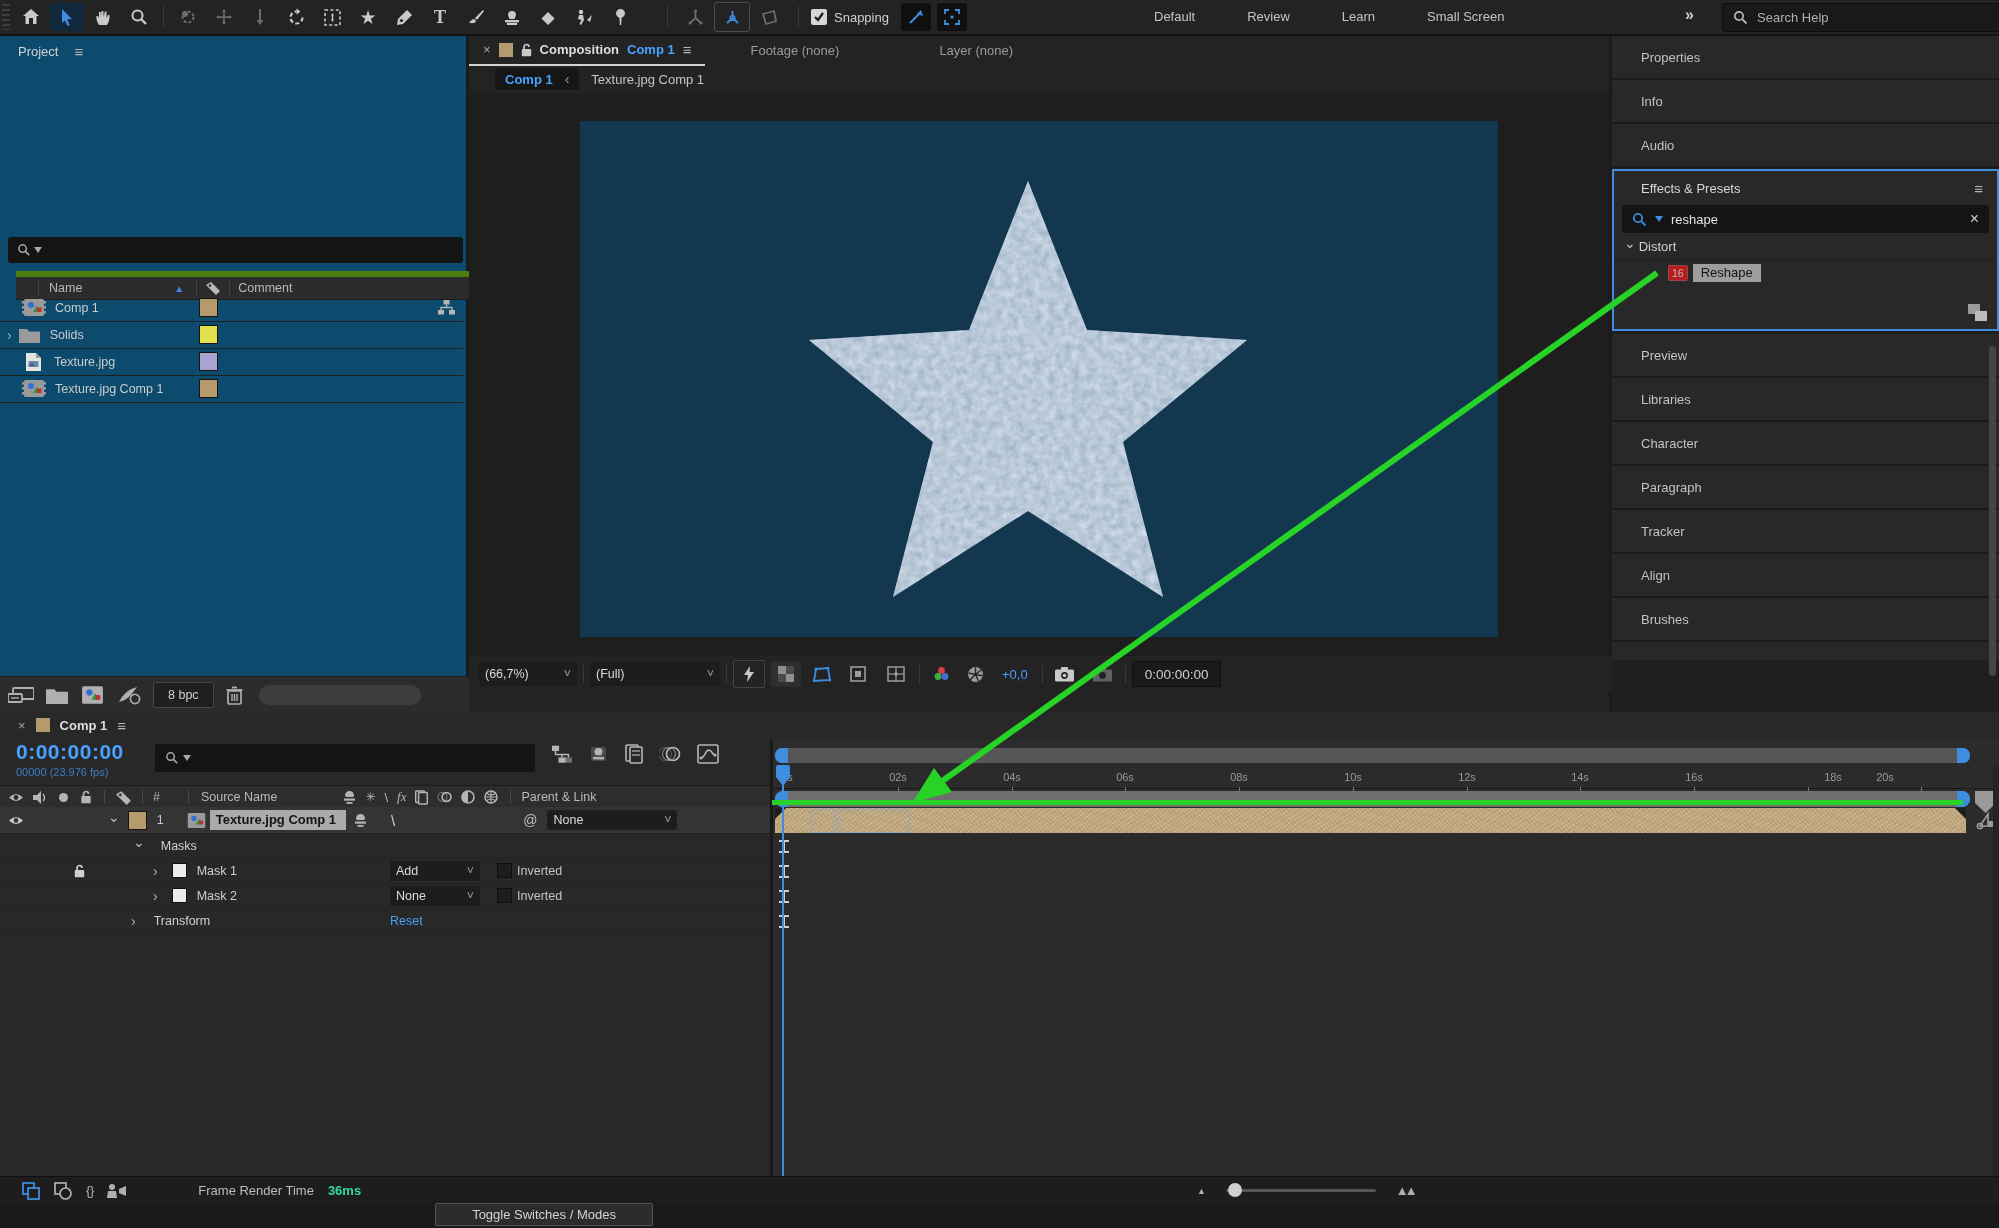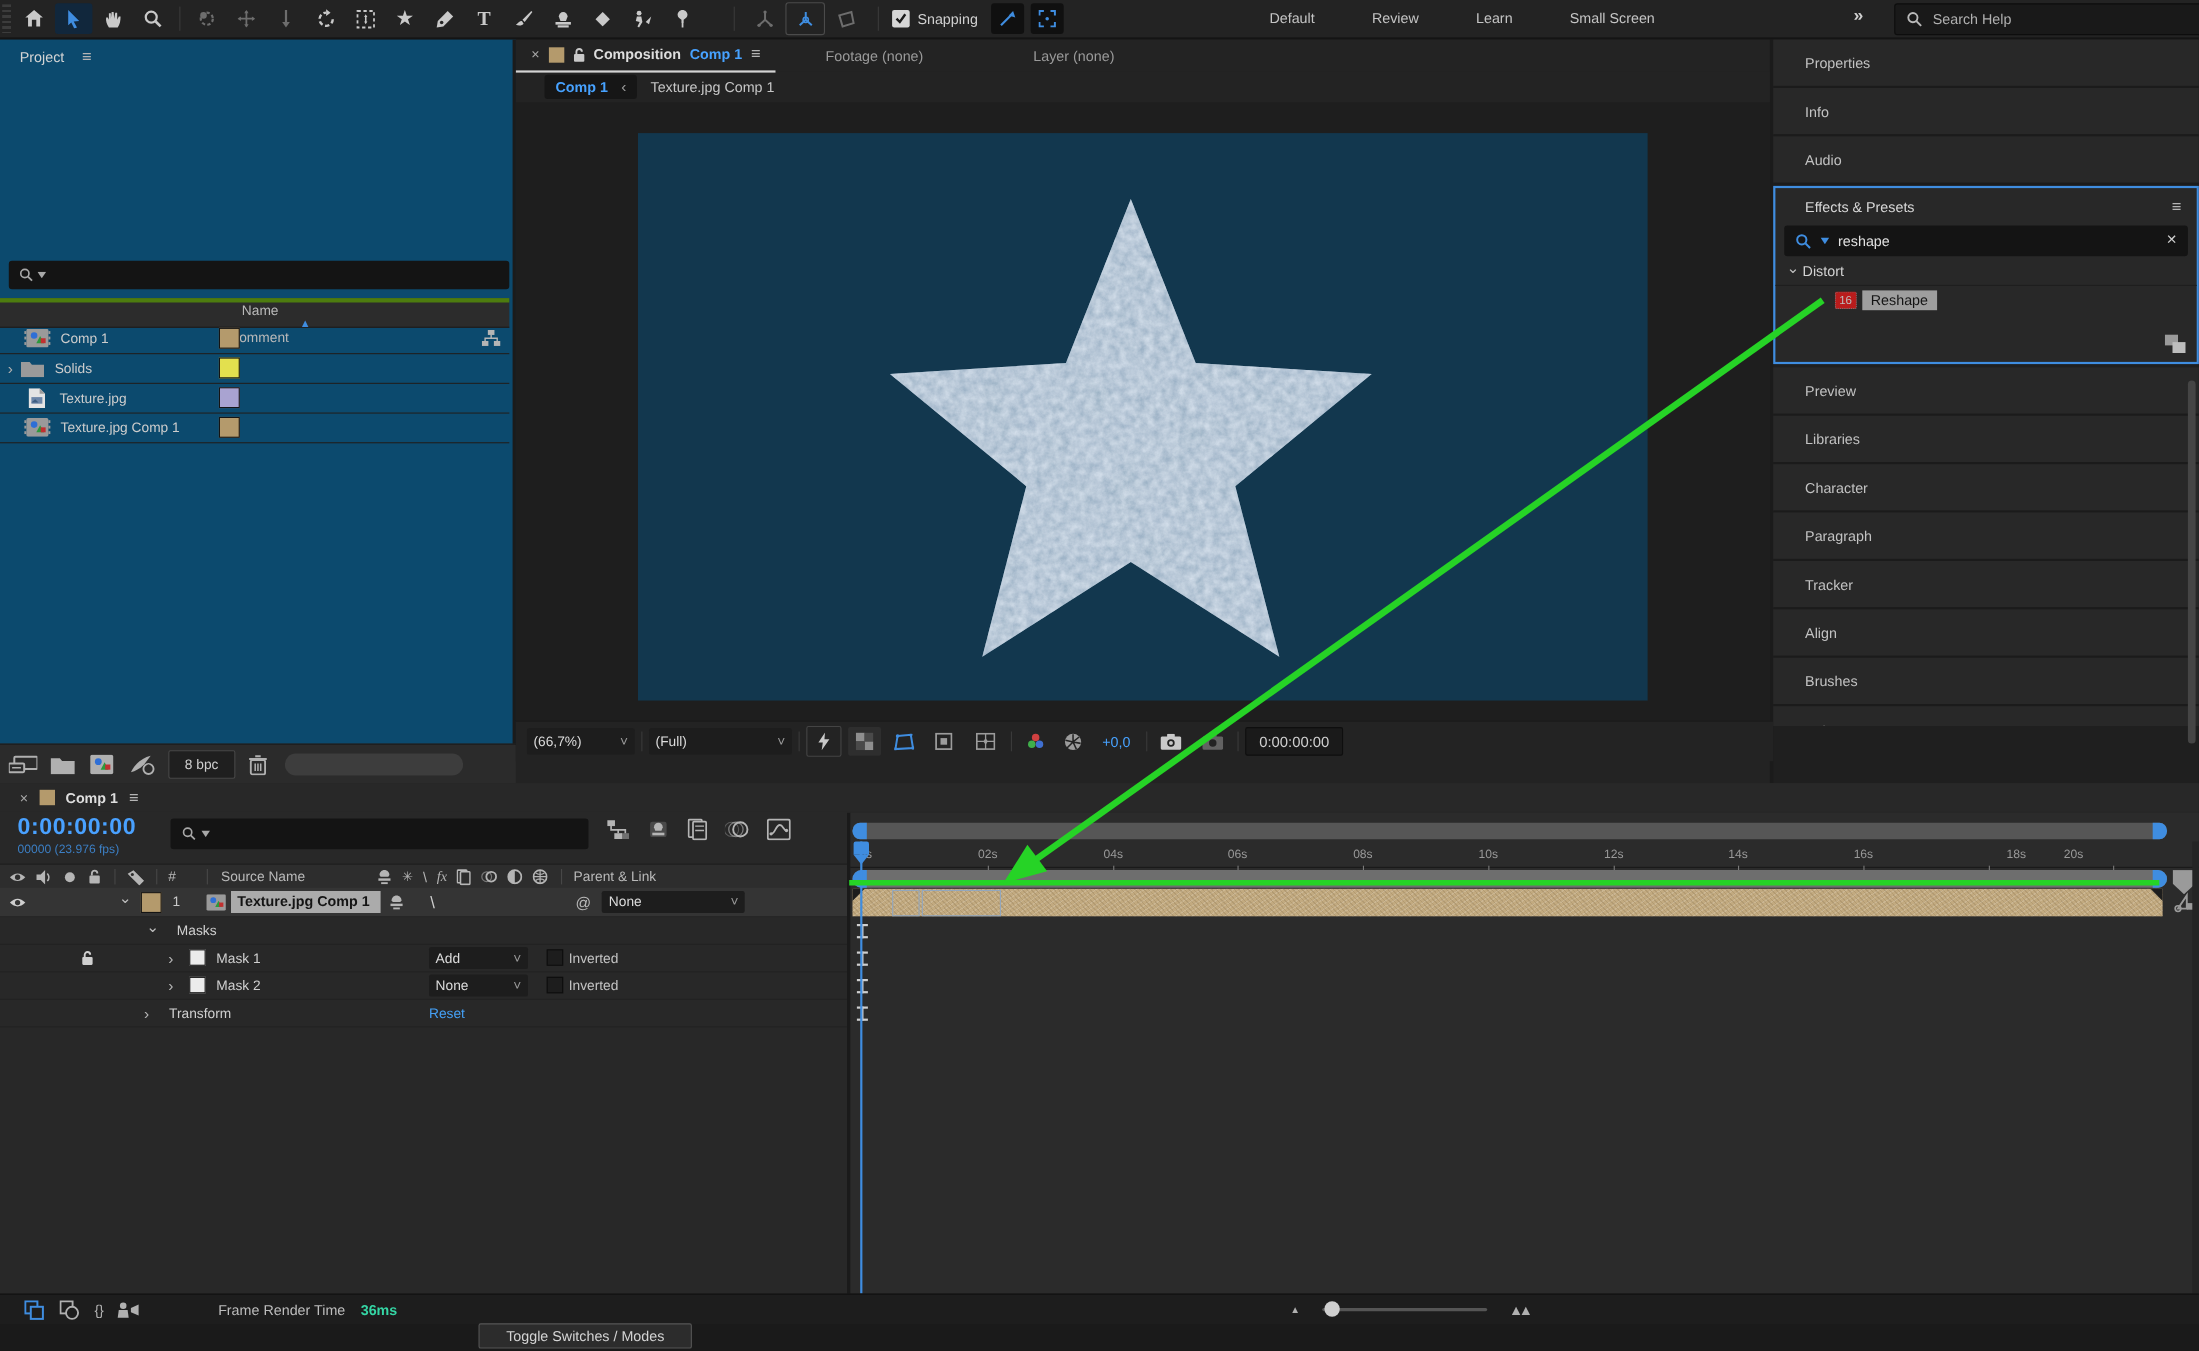--- a/index.html
+++ b/index.html
@@ -202,21 +202,21 @@
   <div class="ab f inset" style="left:8px;top:201px;width:446px;height:26px;padding-left:9px;gap:3px;">
     <svg width="14" height="14" viewBox="0 0 15 15">
         <circle cx="6" cy="6" r="4" fill="none" stroke="#a8a8a8" stroke-width="1.6"></circle>
         <line x1="9" y1="9" x2="13" y2="13" stroke="#a8a8a8" stroke-width="1.7"></line>
       </svg>
     <svg width="8" height="6" viewBox="0 0 8 6">
         <path d="M0 0 L8 0 L4 6Z" fill="#a8a8a8"></path>
       </svg>
   </div>
 
-  <div class="ab f" style="left:0;top:235px;width:463px;height:22px;border-top:4px solid #4d7c0f;border-bottom:1px solid #1c1c1c;background:#2c2c2c;flex-direction:column;">
+  <div class="ab f" style="left:16px;top:235px;width:463px;height:22px;border-top:6px solid #4d7c0f;border-bottom:1px solid #1c1c1c;background:#2c2c2c;">
     <div style="width:1px;height:14px;background:#454545;margin-left:22px;"></div>
     <span style="margin-left:10px;color:#b9b9b9;">Name</span>
     <span style="margin-left:92px;color:#3f8de0;font-size:10px;">▲</span>
     <div style="width:1px;height:14px;background:#454545;margin-left:12px;"></div>
     <svg width="16" height="14" viewBox="0 0 16 14" style="margin-left:8px;">
         <path d="M1 4 L6 1 L15 10 L11 14 L2 5Z" fill="#b9b9b9"></path>
         <circle cx="5" cy="4.6" r="1.3" fill="#2c2c2c"></circle>
       </svg>
     <div style="width:1px;height:14px;background:#454545;margin-left:8px;"></div>
     <span style="margin-left:8px;color:#b9b9b9;">Comment</span>
@@ -760,21 +760,21 @@
         <circle cx="11.5" cy="11.5" r="5.5" fill="#1d1d1d" stroke="#b0b0b0" stroke-width="1.7"></circle>
       </svg>
     <span style="color:#b0b0b0;font-size:13px;letter-spacing:-2px;">{ }</span>
     <svg width="22" height="16" viewBox="0 0 22 16">
         <circle cx="6" cy="4" r="3" fill="#b0b0b0"></circle>
         <path d="M2 8 H10 L11 15 H1Z" fill="#b0b0b0"></path>
         <path d="M13 6 L20 3 V13 L13 10Z" fill="#b0b0b0"></path>
       </svg>
     <span style="margin-left:56px;color:#bdbdbd;font-size:13px;">Frame Render Time</span>
     <span style="color:#35d6a5;font-size:13px;font-weight:bold;">36ms</span>
-    <div class="f" style="margin-left:60px;height:21px;padding:0 24px;background:#2c2c2c;border:1px solid #555;border-radius:2px;color:#d4d4d4;font-size:13px;margin-top:48px;">
+    <div class="f" style="margin-left:60px;height:21px;padding:0 36px;background:#2c2c2c;border:1px solid #555;border-radius:2px;color:#d4d4d4;font-size:13px;margin-top:48px;">
       <span>Toggle Switches / Modes</span>
     </div>
     <div class="f" style="margin-left:530px;gap:20px;">
       <span style="color:#b0b0b0;font-size:9px;">▲</span>
       <div class="f" style="width:150px;height:3px;background:#555;border-radius:2px;position:relative;">
         <div style="position:absolute;left:2px;top:-6px;width:14px;height:14px;border-radius:50%;background:#cfcfcf;"></div>
       </div>
       <span style="color:#b0b0b0;font-size:13px;letter-spacing:-4px;">▲▲</span>
     </div>
   </div>

